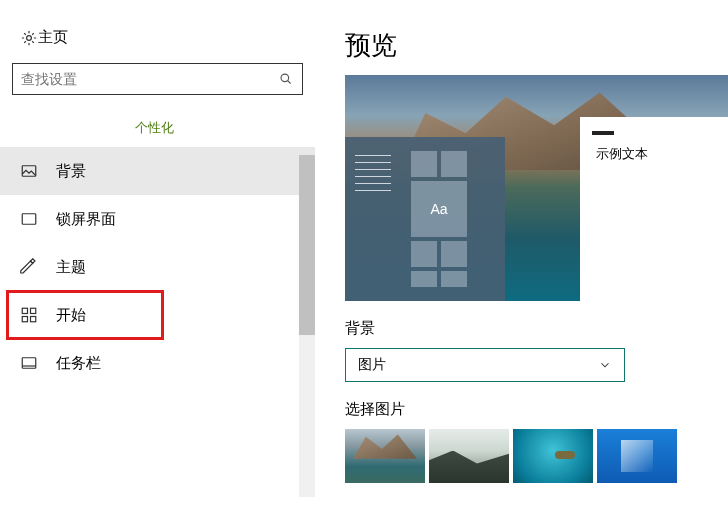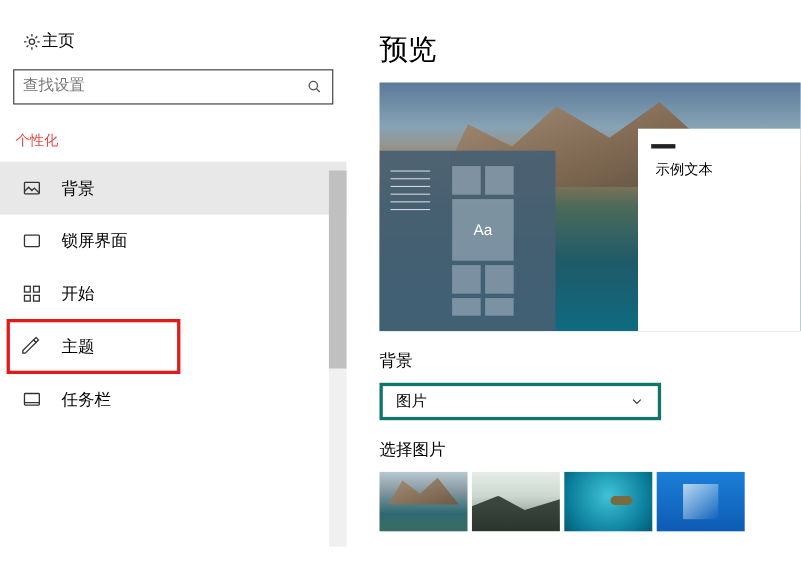--- a/index.html
+++ b/index.html
@@ -32,27 +32,27 @@
       display: flex;
       align-items: center;
       padding: 0 8px;
     }
     .search-input {
       flex: 1;
       border: none;
       outline: none;
       font-size: 14px;
       height: 28px;
-      font-family: Liberation Serif, serif;
     }
     .search-icon { width: 16px; height:16px; display:flex;align-items:center;justify-content:center;}
     .section-title {
       padding: 10px 20px 10px 14px;
       font-size: 13px;
-      color: #ef4444;
+      color: #4d7c0f;
+      text-align: center;
     }
     .nav-items { position: relative; }
     .nav-item {
       display: flex;
       align-items: center;
       height: 48px;
       padding: 0 20px;
       gap: 18px;
       cursor: pointer;
       position: relative;
@@ -145,22 +145,22 @@
       background: #222;
       margin: 14px 0 10px 12px;
     }
     .preview-window-text { font-size: 13px; padding-left: 16px; }
     .sub-label {
       font-size: 15px;
       margin-top: 18px;
       margin-bottom: 10px;
     }
     .dropdown {
-      border: 3px solid #0f766e;
-      width: 256px;
+      border: 1px solid #0f766e;
+      width: 280px;
       height: 34px;
       display: flex;
       align-items: center;
       padding: 0 12px;
       justify-content: space-between;
       cursor: pointer;
     }
     .dropdown .val { font-size: 14px; }
     .thumbnails { display: flex; gap: 4px; margin-top: 6px; }
     .thumb {
@@ -224,37 +224,37 @@
           <svg width="18" height="18" viewBox="0 0 24 24" fill="none" stroke="#333" stroke-width="1.6">
             <rect x="3" y="5" width="18" height="14" rx="1"></rect>
           </svg>
         </span>
         <span class="label">锁屏界面</span>
       </div>
 
       <div class="nav-item">
         <span class="icon">
           <svg width="18" height="18" viewBox="0 0 24 24" fill="none" stroke="#333" stroke-width="1.6">
+            <path d="M4 20 17 7l-3-3L1 17v3h3Z"></path>
+              <path d="m14 4 3 3 3-3-3-3-3 3Z"></path>
+          </svg>
+        </span>
+        <span class="label">主题</span>
+      </div>
+
+      <div class="nav-item">
+        <span class="icon">
+          <svg width="18" height="18" viewBox="0 0 24 24" fill="none" stroke="#333" stroke-width="1.6">
             <rect x="3" y="3" width="7" height="7"></rect>
               <rect x="14" y="3" width="7" height="7"></rect>
             <rect x="3" y="14" width="7" height="7"></rect>
               <rect x="14" y="14" width="7" height="7"></rect>
           </svg>
         </span>
         <span class="label">开始</span>
-      </div>
-
-      <div class="nav-item">
-        <span class="icon">
-          <svg width="18" height="18" viewBox="0 0 24 24" fill="none" stroke="#333" stroke-width="1.6">
-            <path d="M4 20 17 7l-3-3L1 17v3h3Z"></path>
-              <path d="m14 4 3 3 3-3-3-3-3 3Z"></path>
-          </svg>
-        </span>
-        <span class="label">主题</span>
       </div>
 
       <div class="nav-item">
         <span class="icon">
           <svg width="18" height="18" viewBox="0 0 24 24" fill="none" stroke="#333" stroke-width="1.6">
             <rect x="3" y="5" width="18" height="14" rx="1"></rect>
               <path d="M3 16h18"></path>
           </svg>
         </span>
         <span class="label">任务栏</span>

